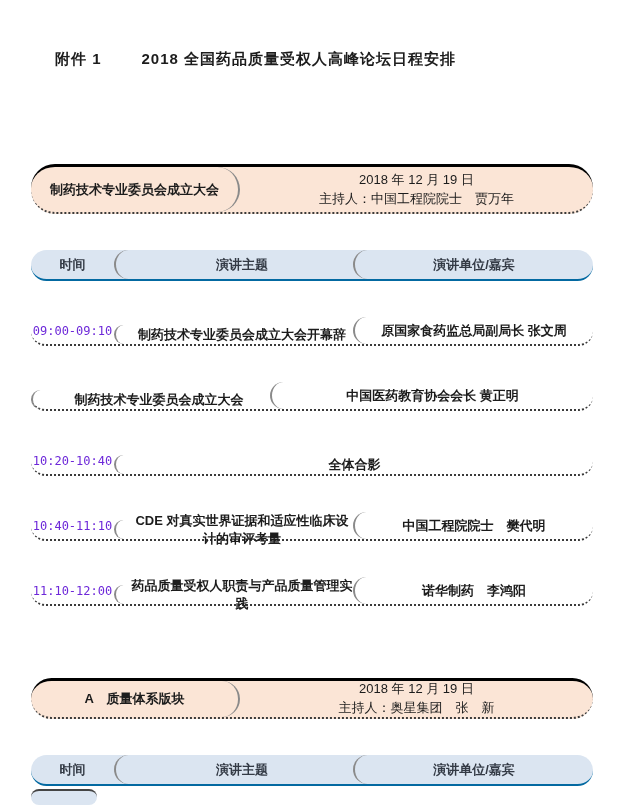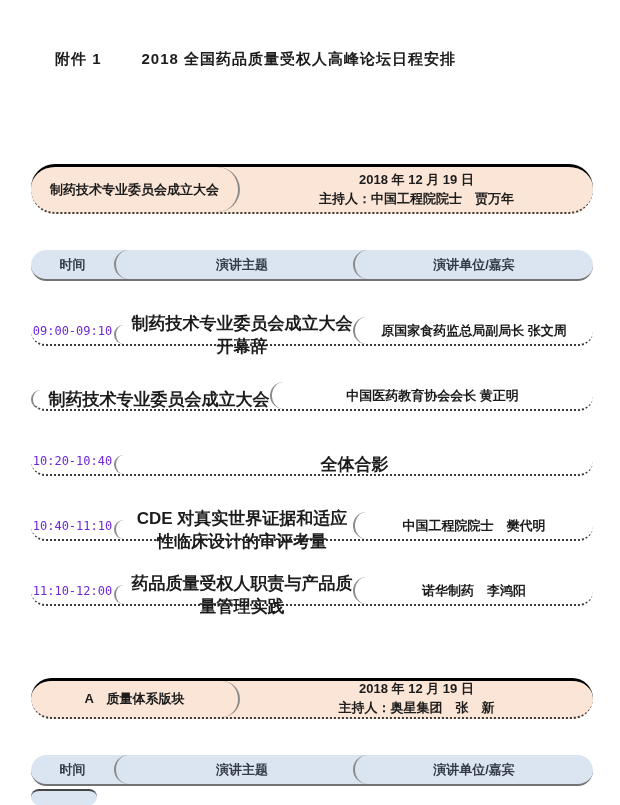--- a/index.html
+++ b/index.html
@@ -14,38 +14,38 @@
   .doc-table { position:absolute; left:31px; top:92px; width:562px; white-space:pre-wrap; }
 
   
   .sec-header { display:flex; background:#fbe5d6; border-top:3px solid #000;
     border-bottom:2px dotted #3a3a3a; }
   .sec-header.tall { height:50px; }
   .sec-header.short { height:41px; }
   .sec-name { width:209px; display:flex; align-items:center; justify-content:center;
     font-size:13px; font-weight:700; border-right:2px solid #8a8a8a; text-align:center; }
   .sec-meta { flex:1; display:flex; flex-direction:column; align-items:center;
-    justify-content:center; font-size:13px; font-weight:700; line-height:1.45; }
+    justify-content:center; font-size:13px; font-weight:400; line-height:1.45; }
 
   
-  .col-header { display:flex; height:31px; background:#dbe5f1; border-bottom:2px solid #737373; }
+  .col-header { display:flex; height:31px; background:#dbe5f1; border-bottom:2px solid #0369a1; }
   .col-header > div { display:flex; align-items:center; justify-content:center;
     font-size:13px; font-weight:600; color:#333a45; }
 
   
   .row { display:flex; height:29px; border-bottom:2px dotted #3a3a3a; background:#fff; }
   .row > div { display:flex; align-items:center; justify-content:center; }
 
   .c1 { width:83px; }
   .c2 { width:239px; border-left:2px solid #8a8a8a;padding-left:15px; }
   .c3 { flex:1; border-left:2px solid #8a8a8a; }
   .cm { flex:1; border-left:2px solid #8a8a8a;font-family:Liberation Mono, monospace; } 
 
   .time { font-family:"DejaVu Sans Mono", monospace; font-size:12px; color:#6d28d9; }
-  .topic { font-size:17px; font-weight:600; text-align:center;margin-top:8px; }
+  .topic { font-size:13px; font-weight:600; text-align:center;margin-top:8px; }
   .speaker { font-size:13px; font-weight:600; text-align:center; }
 
   
   .next-page-sliver { position:absolute; left:31px; top:789px; width:66px; height:16px;
     background:#dbe5f1; border-top:2px solid #444; }
 </style>
 </head>
 <body>
 
 <div class="page">

